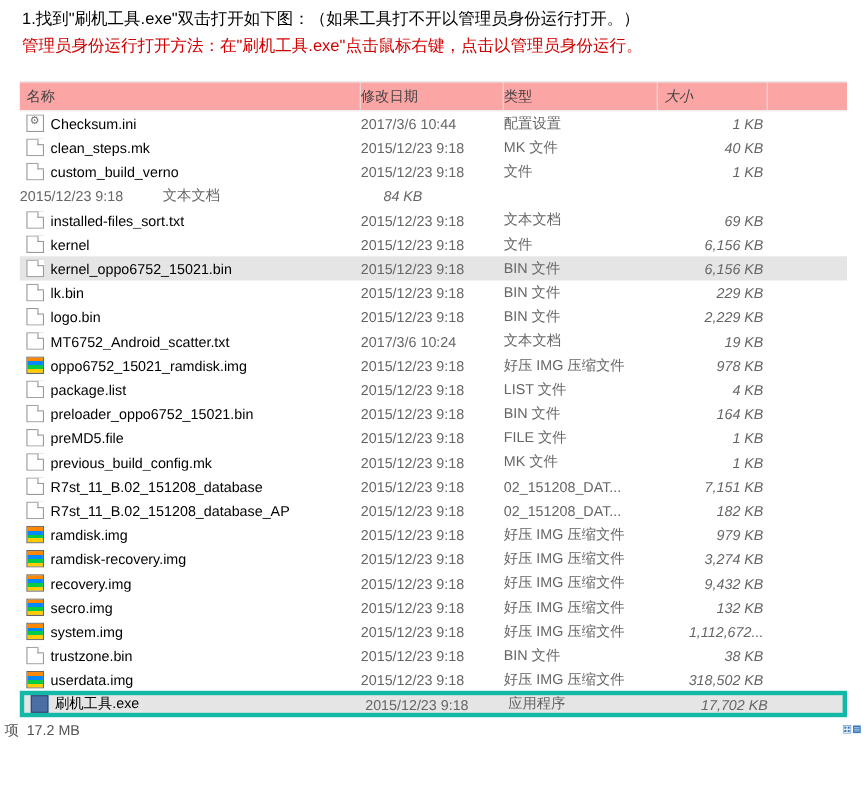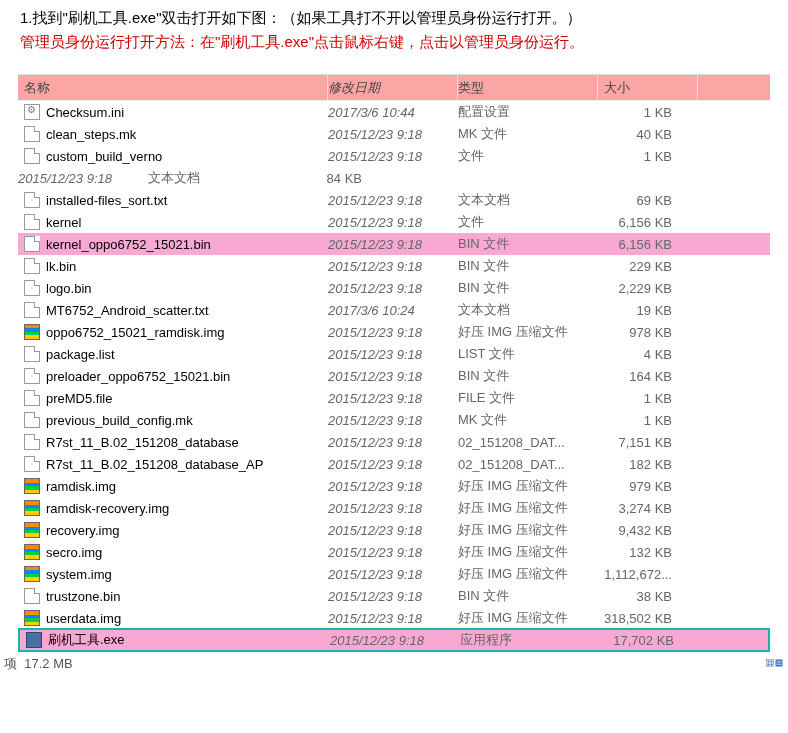--- a/index.html
+++ b/index.html
@@ -4,34 +4,34 @@
   <style>
     * { box-sizing: border-box; margin: 0; padding: 0; }
     body { font-family: "Microsoft YaHei", "SimSun", sans-serif; font-size: 14px; background: #fff; width: 788px; }
     .doc-text { padding: 6px 20px 0 20px; }
     .line1 { color: #000; font-size: 15px; line-height: 1.6; }
     .line2 { color: #d00000; font-size: 15px; line-height: 1.6; }
     .file-listing { margin: 20px 18px 0 18px; border-top: 1px solid #ddd; }
     .header-row, .row { display: flex; align-items: center; height: 22px; }
     .header-row { background: #fca5a5; border-bottom: 1px solid #eee; height: 26px; }
     .col-name { width: 310px; padding-left: 6px; display: flex; align-items: center; overflow: hidden; white-space: nowrap; }
-    .col-date { width: 130px; color: #666; font-style: italic; }
+    .col-date { width: 130px; color: #666; }
     .col-type { width: 140px; color: #666; overflow: hidden; white-space: nowrap; text-overflow: ellipsis; }
-    .col-size { width: 100px; text-align: right; padding-right: 26px; color: #666; }
+    .col-size { width: 100px; text-align: right; padding-right: 4px; color: #666; font-style: italic; }
     .header-row .col-name, .header-row .col-date, .header-row .col-type, .header-row .col-size { color: #444; font-size: 13px; border-right: 1px solid #e0e0e0; height: 100%; display: flex; align-items: center; }
     .header-row .col-size { text-align: left; justify-content: flex-start; padding-left: 6px; }
     .icon { width: 16px; height: 16px; margin-right: 6px; flex-shrink: 0; display: inline-block; }
     .icon-file { border: 1px solid #999; background: #fff; position: relative; }
     .icon-file::after { content: ""; position: absolute; top: -1px; right: -1px; width: 5px; height: 5px; background: #fff; border-bottom: 1px solid #999; border-left: 1px solid #999; }
     .icon-ini { border: 1px solid #999; background: #fff; position: relative; }
     .icon-ini::before { content: "⚙"; position: absolute; font-size: 10px; left: 2px; top: -1px; color: #777; }
     .icon-img { background: linear-gradient(to bottom, #ff8800 0%, #ff8800 25%, #0088ff 25%, #0088ff 50%, #00cc44 50%, #00cc44 75%, #ffcc00 75%); border: 1px solid #666; }
     .icon-exe { background: #4a6fa5; border: 1px solid #2a4a75; position: relative; }
-    .row.selected { background: #f9a8d4; }
-    .row.highlighted { border: 2px solid #14b8a6; height: 24px; margin-top: -1px; margin-bottom: -1px; }
+    .row.selected { background: #e5e5e5; }
+    .row.highlighted { border: 4px solid #14b8a6; height: 24px; margin-top: -1px; margin-bottom: -1px; }
     .row .col-name span { color: #000; font-size: 13px; }
     .row .col-date, .row .col-type, .row .col-size { font-size: 13px; }
     .status-bar { display: flex; padding: 4px 4px 0 4px; font-size: 13px; color: #555; align-items: center; justify-content: space-between; }
     .status-right svg { width: 18px; height: 14px; }
   </style>
 </head>
 <body>
 
 <div class="doc-text">
   <div class="line1">1.找到"刷机工具.exe"双击打开如下图：（如果工具打不开以管理员身份运行打开。）</div>

